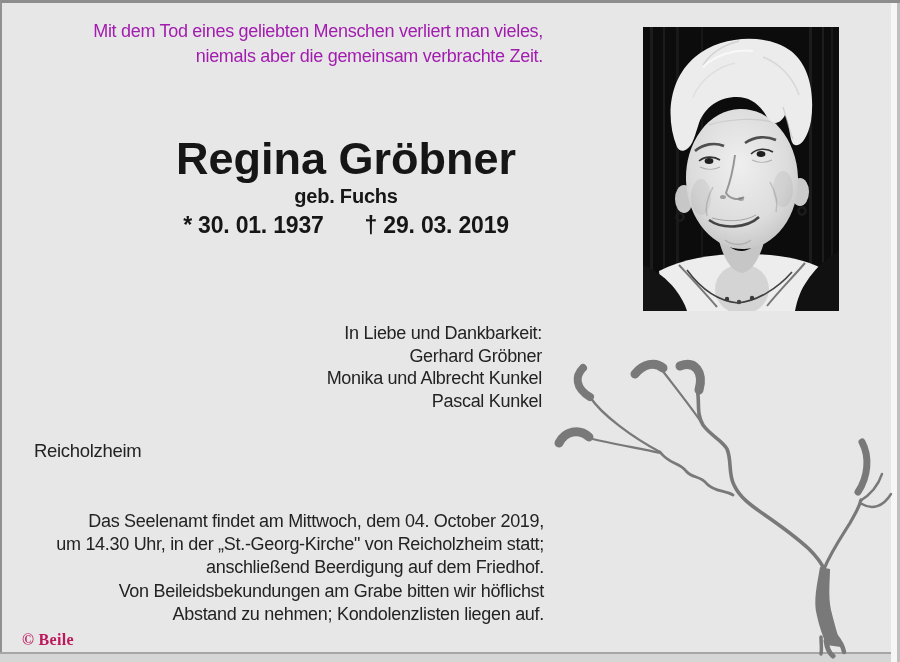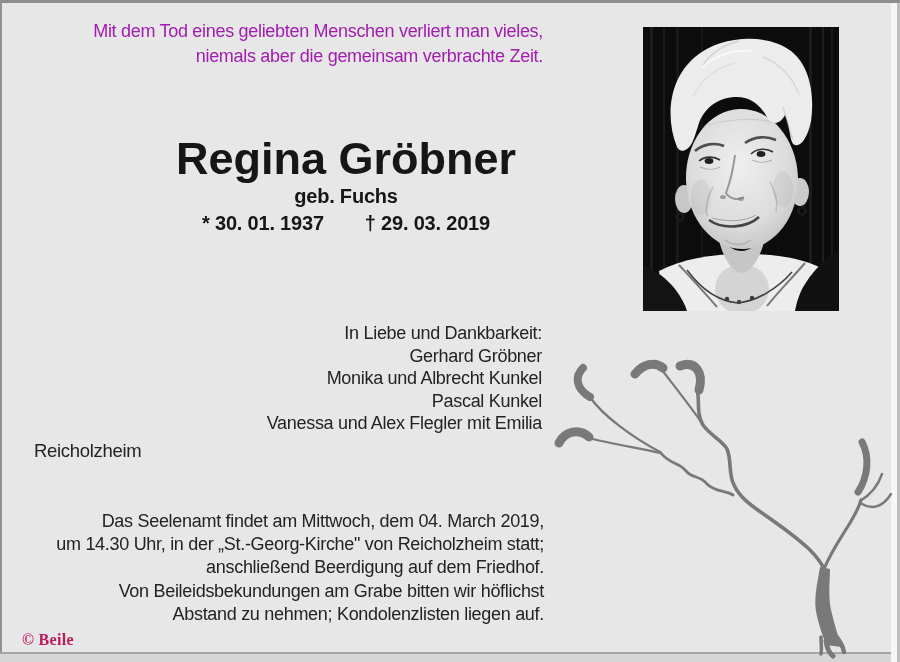--- a/index.html
+++ b/index.html
@@ -24,21 +24,21 @@
   .epigraph{
     position:absolute;right:357px;top:19px;
     text-align:right;font-size:18px;line-height:25px;color:#a21caf;
     white-space:nowrap;
   }
 
   .name-block{position:absolute;left:76px;top:136px;width:540px;text-align:center;color:#161616;}
   .deceased-name{font-size:45px;font-weight:bold;line-height:46px;letter-spacing:0;margin:0;}
   .maiden-name{font-size:20px;font-weight:bold;line-height:22px;margin-top:3px;letter-spacing:-0.2px;}
   .dates{display:flex;justify-content:center;gap:41px;margin-top:5px;
-         font-size:20px;font-weight:bold;letter-spacing:-0.2px;}
+         font-size:23px;font-weight:bold;letter-spacing:-0.2px;}
 
   .photo{position:absolute;left:643px;top:27px;width:196px;height:284px;}
   .photo svg{display:block;}
 
   .mourners{
     position:absolute;right:358px;top:322px;
     text-align:right;font-size:18px;line-height:22.5px;color:#232323;
     white-space:nowrap;
   }
   .place{position:absolute;left:34px;top:440px;font-size:18.5px;color:#232323;}
@@ -152,27 +152,26 @@
         <path d="M96,14 C80,18 68,26 60,38" stroke="#c2c2c2" stroke-width="1.3" fill="none" opacity="0.6"></path>
       </g>
     </svg>
   </div>
 
   <div class="mourners txt">
     <div>In Liebe und Dankbarkeit:</div>
     <div>Gerhard Gröbner</div>
     <div>Monika und Albrecht Kunkel</div>
     <div>Pascal Kunkel</div>
-    <div>Vanessa und Alex Flegler mit Emilia</div>
   </div>
 
   <div class="place txt">Reicholzheim</div>
 
   <div class="service txt">
-    <div>Das Seelenamt findet am Mittwoch, dem 04. March 2019,</div>
+    <div>Das Seelenamt findet am Mittwoch, dem 04. October 2019,</div>
     <div>um 14.30 Uhr, in der „St.-Georg-Kirche" von Reicholzheim statt;</div>
     <div>anschließend Beerdigung auf dem Friedhof.</div>
     <div>Von Beileidsbekundungen am Grabe bitten wir höflichst</div>
     <div>Abstand zu nehmen; Kondolenzlisten liegen auf.</div>
   </div>
 
   <div class="credit">© Beile</div>
 
   <div class="twig">
     <svg width="350" height="315" viewBox="0 0 350 315">

